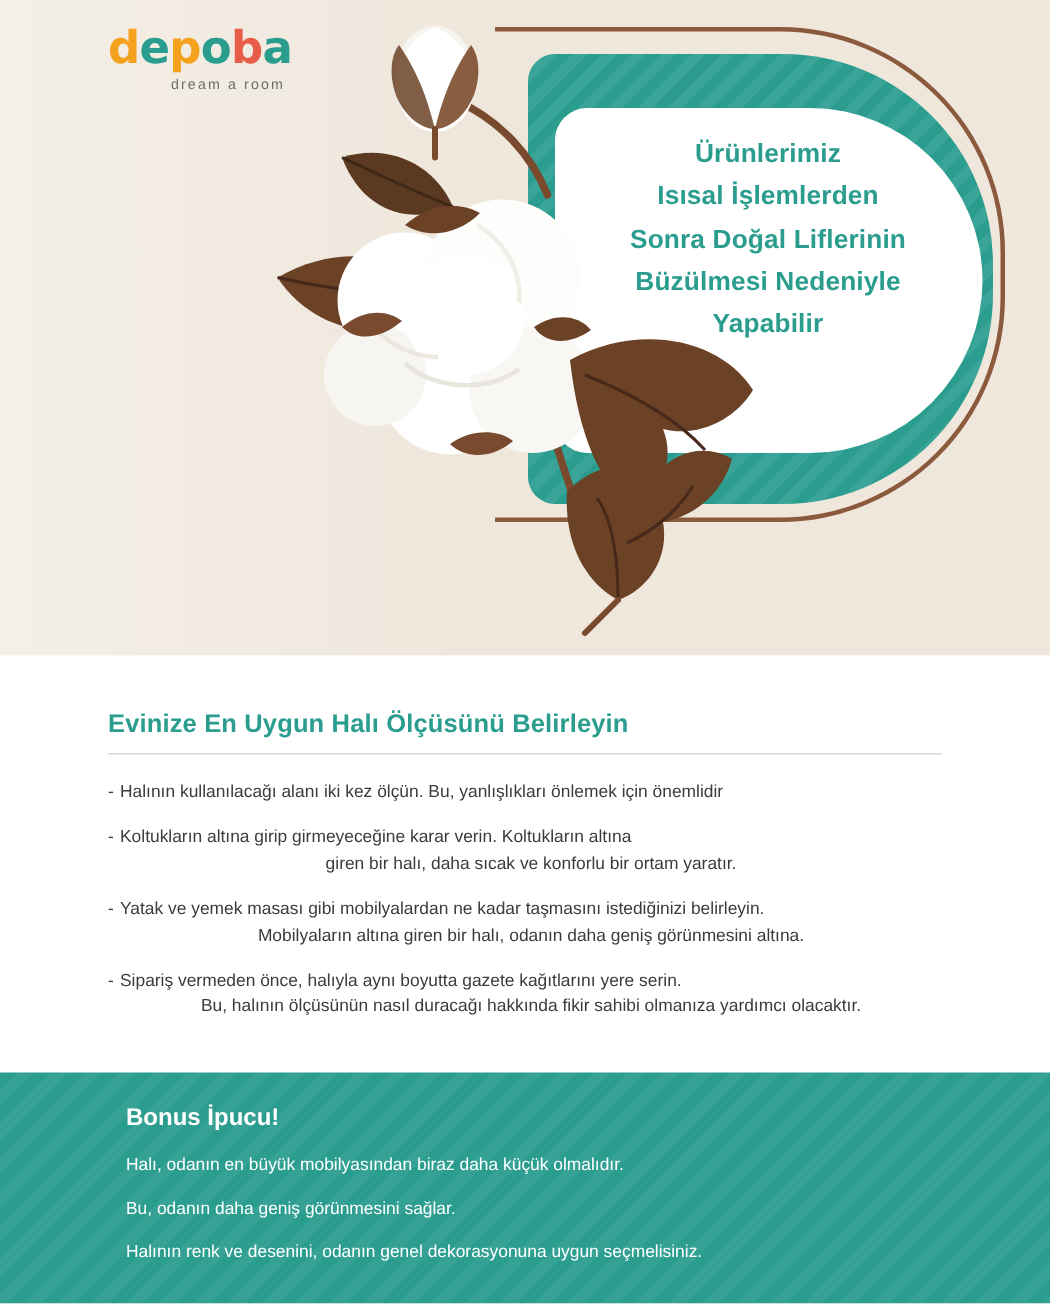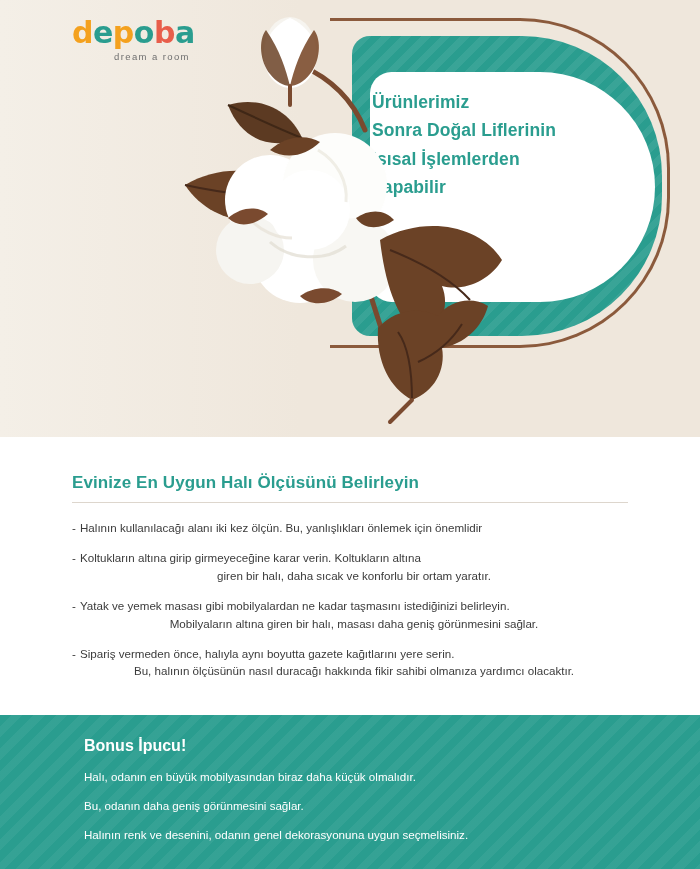--- a/index.html
+++ b/index.html
@@ -85,21 +85,21 @@
     height: 230px;
     background: #ffffff;
     border-radius: 26px 140px 140px 26px;
   }
 
   .callout-text {
     position: absolute;
     left: 372px;
     top: 88px;
     width: 280px;
-    text-align: left;
+    text-align: center;
     color: #2a9d8f;
     font-size: 17.5px;
     font-weight: bold;
     line-height: 1.62;
     letter-spacing: .1px;
   }
   .callout-text div { white-space: nowrap; }
 
   
   .logo {
@@ -211,22 +211,23 @@
 <div class="page">
 
   <div class="hero">
     <div class="hero-left-wash"></div>
     <div class="brown-frame"></div>
     <div class="teal-shape"></div>
     <div class="callout-blob"></div>
 
     <div class="callout-text">
       <div>Ürünlerimiz</div>
+      <div>Isısal İşlemlerden</div>
       <div>Sonra Doğal Liflerinin</div>
-      <div>Isısal İşlemlerden</div>
+      <div>Büzülmesi Nedeniyle</div>
       <div>Yapabilir</div>
     </div>
 
     <svg class="cotton" viewBox="0 0 420 420">
 
       <path d="M150 55 C185 70 205 95 215 120" stroke="#7a4a2f" stroke-width="5" fill="none" stroke-linecap="round"></path>
       <path d="M120 150 C150 160 175 175 195 195" stroke="#7a4a2f" stroke-width="5" fill="none" stroke-linecap="round"></path>
       <path d="M205 230 C215 270 225 300 235 330" stroke="#7a4a2f" stroke-width="5" fill="none" stroke-linecap="round"></path>
 
       <g>
@@ -285,21 +286,21 @@
     <div class="tips">
       <div class="tip">
         <span class="dash">-</span><span>Halının kullanılacağı alanı iki kez ölçün. Bu, yanlışlıkları önlemek için önemlidir</span>
       </div>
       <div class="tip">
         <span class="dash">-</span><span>Koltukların altına girip girmeyeceğine karar verin. Koltukların altına</span>
         <span class="l2">giren bir halı, daha sıcak ve konforlu bir ortam yaratır.</span>
       </div>
       <div class="tip">
         <span class="dash">-</span><span>Yatak ve yemek masası gibi mobilyalardan ne kadar taşmasını istediğinizi belirleyin.</span>
-        <span class="l2">Mobilyaların altına giren bir halı, masası daha geniş görünmesini sağlar.</span>
+        <span class="l2">Mobilyaların altına giren bir halı, odanın daha geniş görünmesini altına.</span>
       </div>
       <div class="tip">
         <span class="dash">-</span><span>Sipariş vermeden önce, halıyla aynı boyutta gazete kağıtlarını yere serin.</span>
         <span class="l2">Bu, halının ölçüsünün nasıl duracağı hakkında fikir sahibi olmanıza yardımcı olacaktır.</span>
       </div>
     </div>
   </div>
 
   <div class="bonus">
     <h3>Bonus İpucu!</h3>

